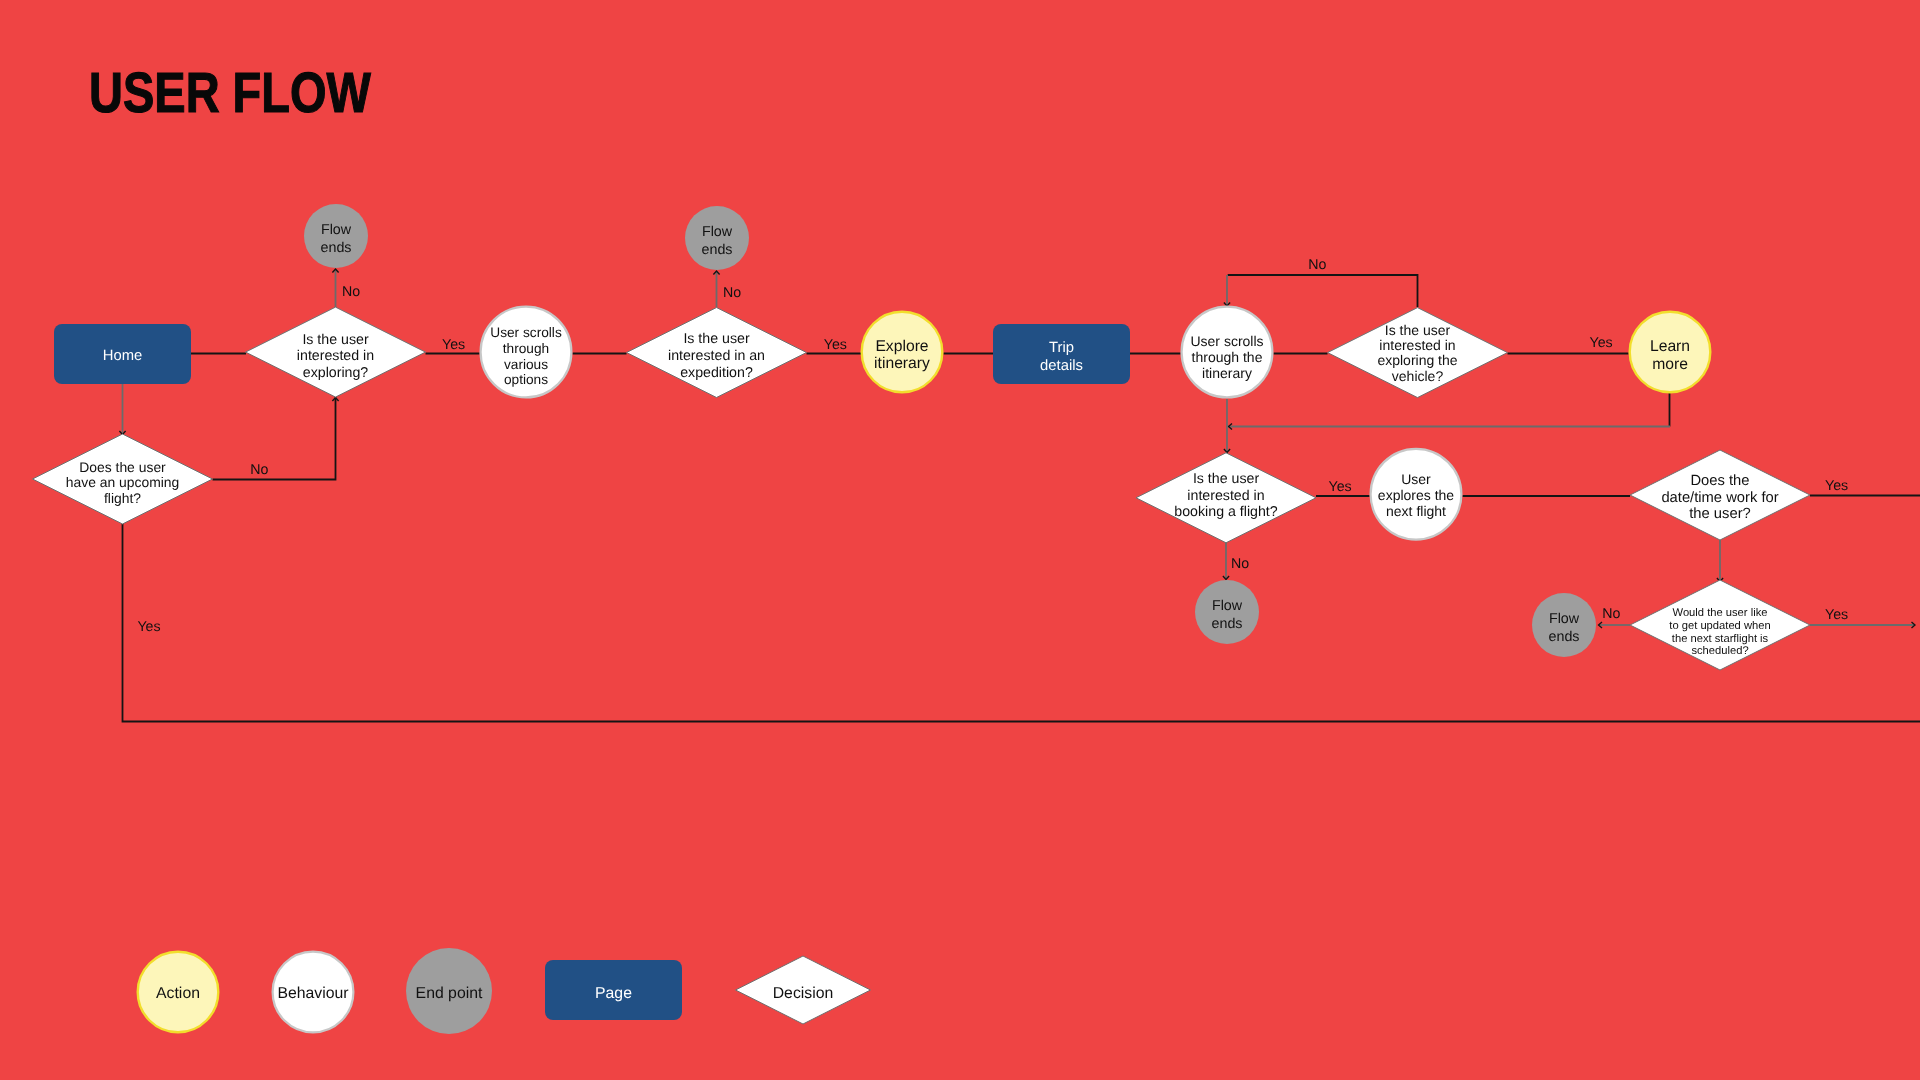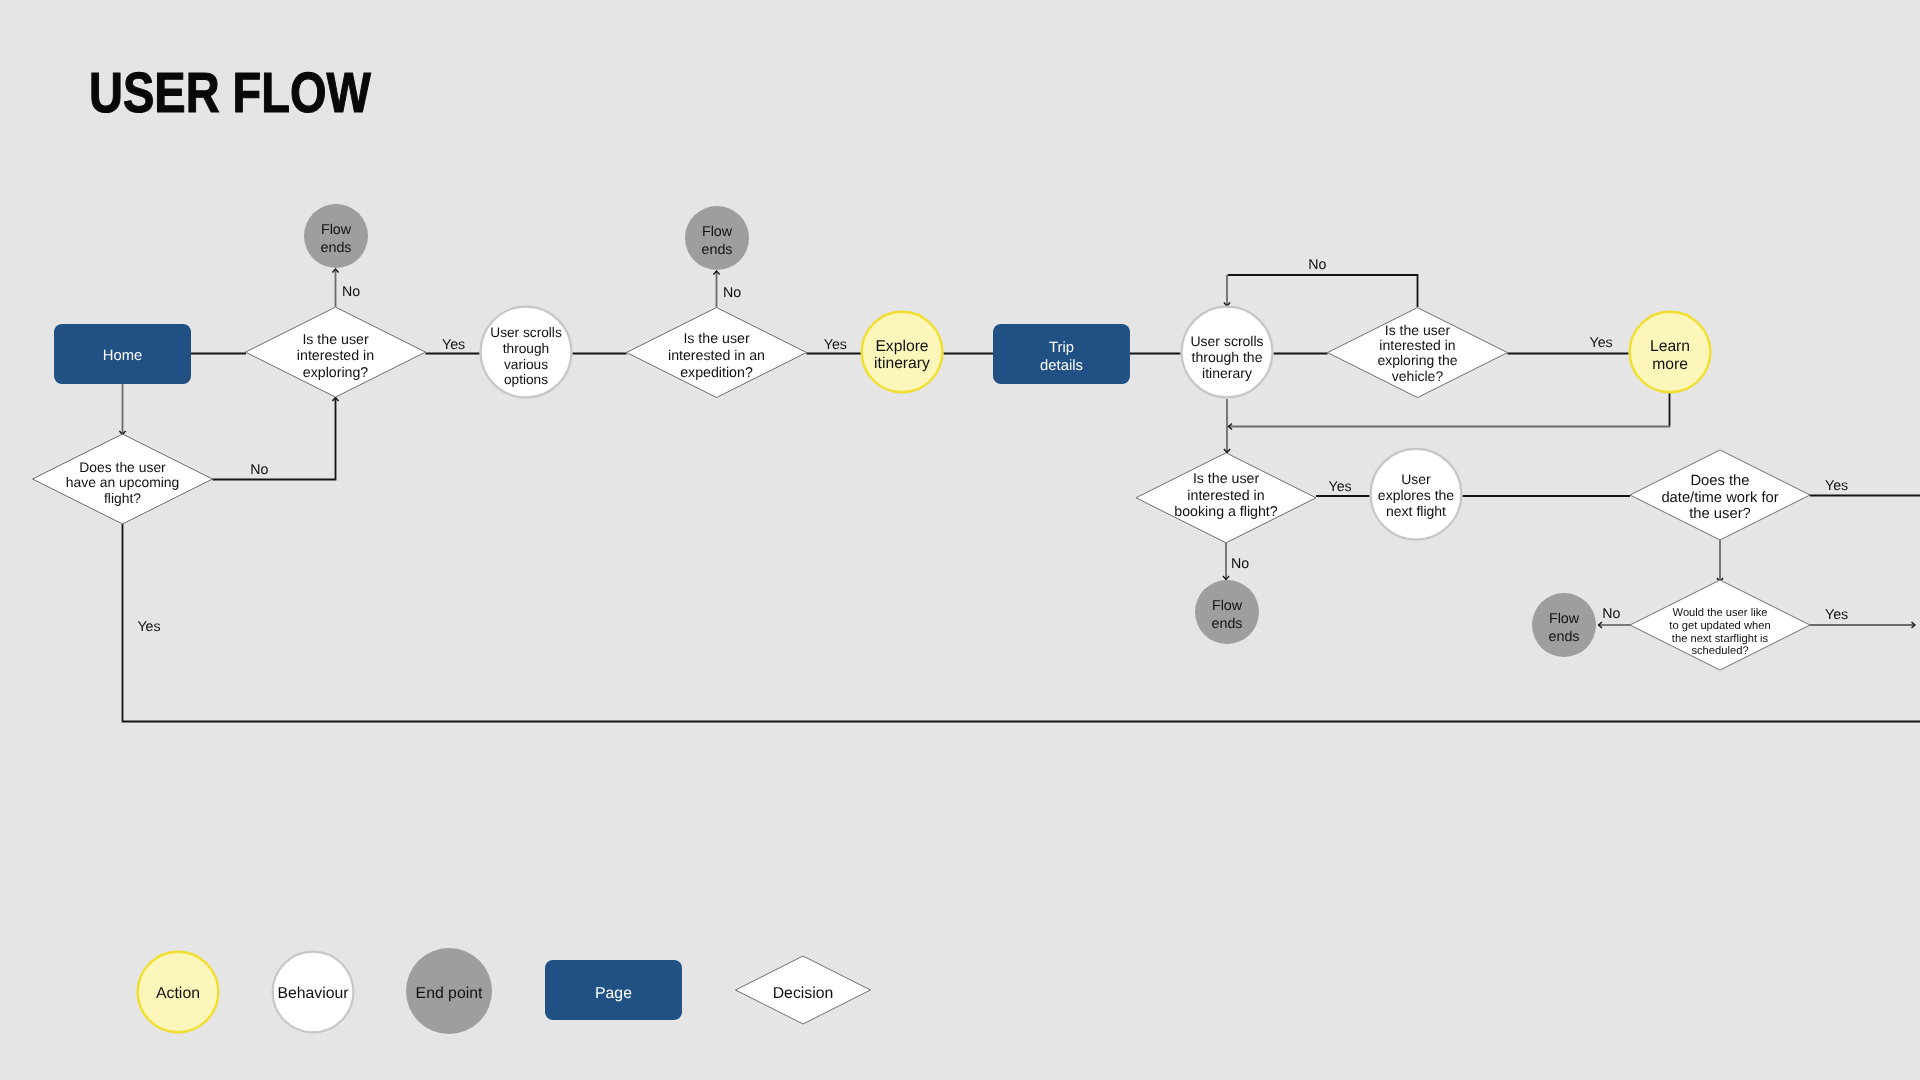--- a/index.html
+++ b/index.html
@@ -1,20 +1,20 @@
 <!DOCTYPE html>
 <html><head>
 <meta charset="utf-8">
 <title>USER FLOW</title>
 <style>
   html,body{margin:0;padding:0;background:#ffffff;}
   *{-webkit-font-smoothing:antialiased;text-rendering:geometricPrecision;}
   body{width:1920px;height:1080px;overflow:hidden;
        font-family:"Liberation Sans","DejaVu Sans",sans-serif;}
-  #stage{position:relative;width:1920px;height:1080px;background:#e5e5e5;}
+  #stage{position:relative;width:1920px;height:1080px;background:#ef4444;}
   #flow-title{position:absolute;left:89px;top:66px;font-size:56.7px;font-weight:bold;
        color:#080808;letter-spacing:0px;line-height:1;white-space:nowrap;
        transform:scaleX(0.829);transform-origin:left top;
        -webkit-text-stroke:1.1px #080808;paint-order:stroke fill;}
   svg#diagram{position:absolute;left:0;top:0;width:1920px;height:1080px;display:block;}
   .node-label{font-family:"Liberation Sans","DejaVu Sans",sans-serif;font-size:14px;
        fill:#111111;text-anchor:middle;dominant-baseline:alphabetic;}
   .node-label.light{fill:#ffffff;}
   .edge-label{font-family:"Liberation Sans","DejaVu Sans",sans-serif;font-size:14.2px;
        fill:#111111;text-anchor:start;dominant-baseline:alphabetic;}

